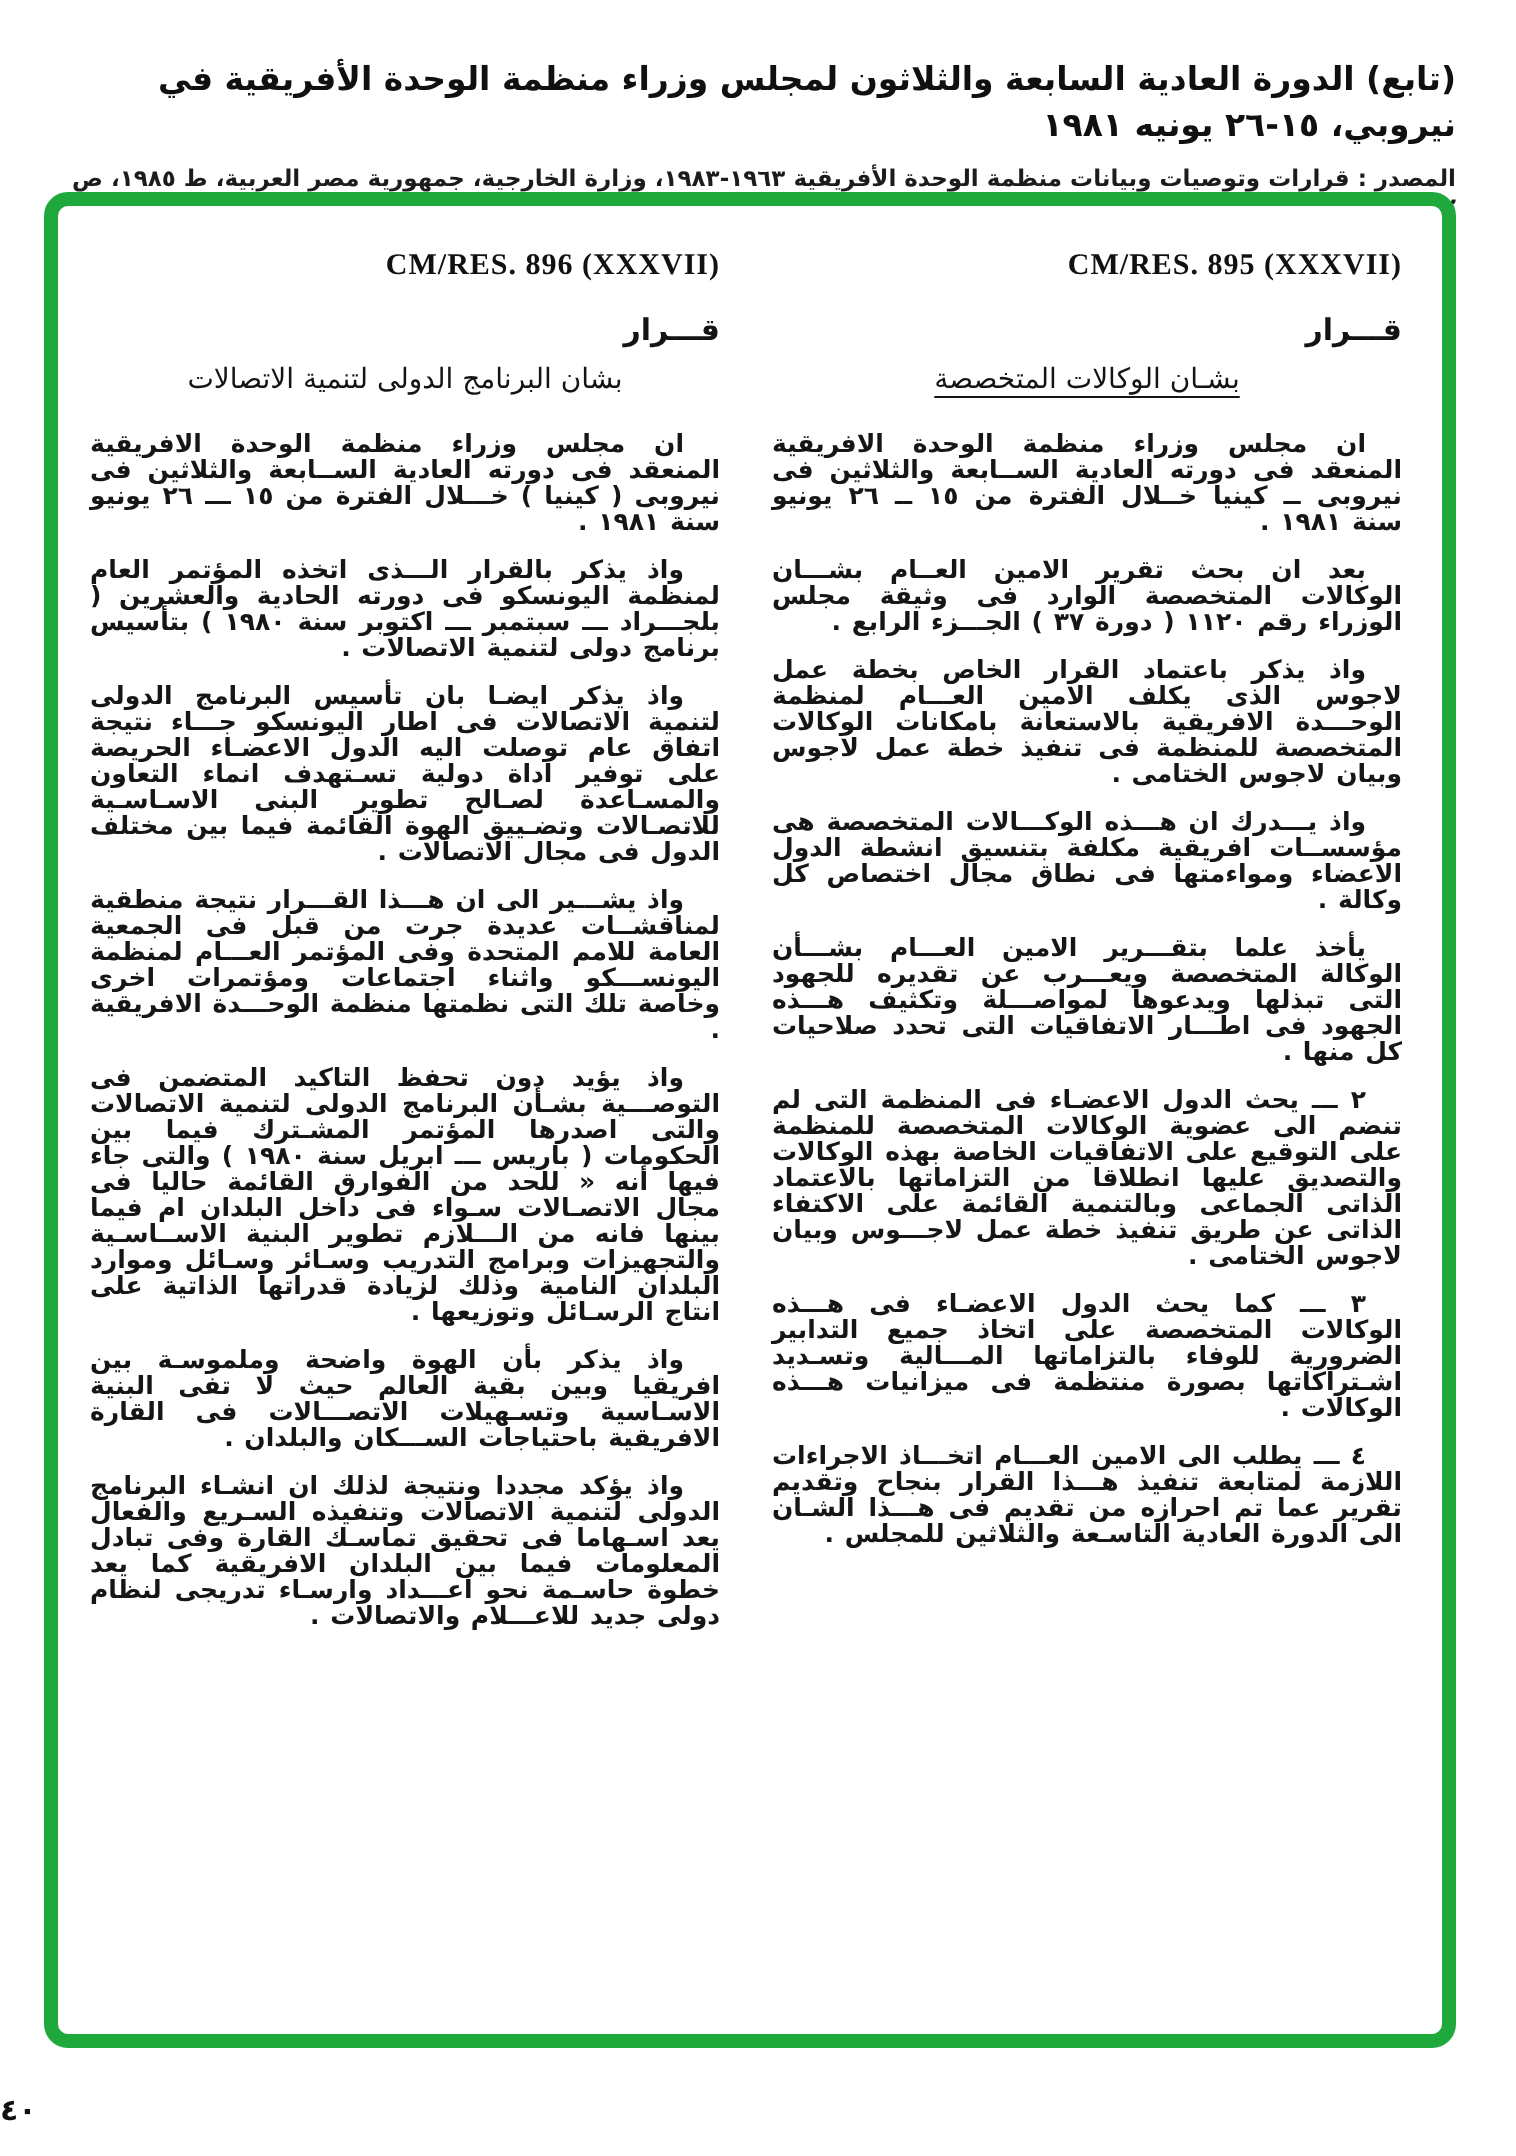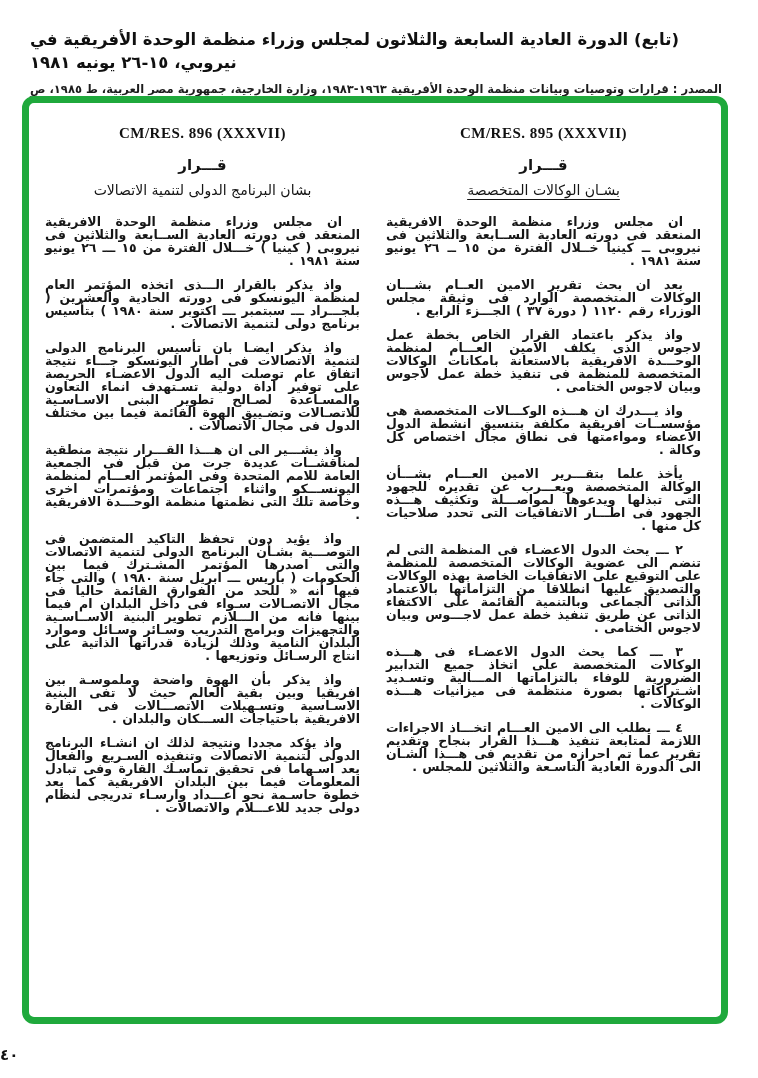--- a/index.html
+++ b/index.html
@@ -4,21 +4,21 @@
 <style>
   html,body{margin:0;padding:0;background:#ffffff;}
   body{
     width:758px;height:1078px;position:relative;overflow:hidden;
     font-family:"DejaVu Sans",sans-serif;color:#141414;
     -webkit-font-smoothing:antialiased;
   }
   
   .header{
     position:absolute;top:28px;right:30px;left:30px;
-    text-align:left;direction:rtl;
+    text-align:right;direction:rtl;
   }
   .header .line1{
     font-size:16.5px;font-weight:bold;letter-spacing:0;line-height:1.4;
     color:#101010;
   }
   .header .line2{
     margin-top:8px;font-size:11.5px;font-weight:bold;color:#1c1c1c;
   }
   .header .line2 .tail{text-decoration:underline;}
   
@@ -26,26 +26,26 @@
     position:absolute;top:96px;left:22px;right:30px;height:928px;
     border:7px solid #1fa93c;border-radius:12px;
     box-sizing:border-box;overflow:hidden;background:#ffffff;
   }
   .columns{
     display:flex;flex-direction:row;gap:26px;
     padding:16px 20px 10px 16px;direction:rtl;
   }
   .col{flex:1 1 0;min-width:0;direction:rtl;}
   .res-code{
-    direction:ltr;text-align:center;
+    direction:ltr;text-align:right;
     font-family:"Liberation Serif",serif;font-weight:bold;
     font-size:15px;color:#111;margin:6px 0 14px 0;letter-spacing:.5px;
   }
   .res-title{
-    text-align:center;font-size:15px;font-weight:bold;margin:10px 0 6px 0;
+    font-size:15px;font-weight:bold;margin:10px 0 6px 0;
     letter-spacing:1px;
   }
   .res-subtitle{
     text-align:center;font-size:14px;font-weight:normal;margin:2px 0 14px 0;
     line-height:1.5;
   }
   .res-subtitle.underlined{text-decoration:underline;text-underline-offset:4px;}
   .col p{
     font-size:12.5px;font-weight:bold;line-height:13px;
     text-align:justify;margin:0 0 11px 0;text-indent:18px;

